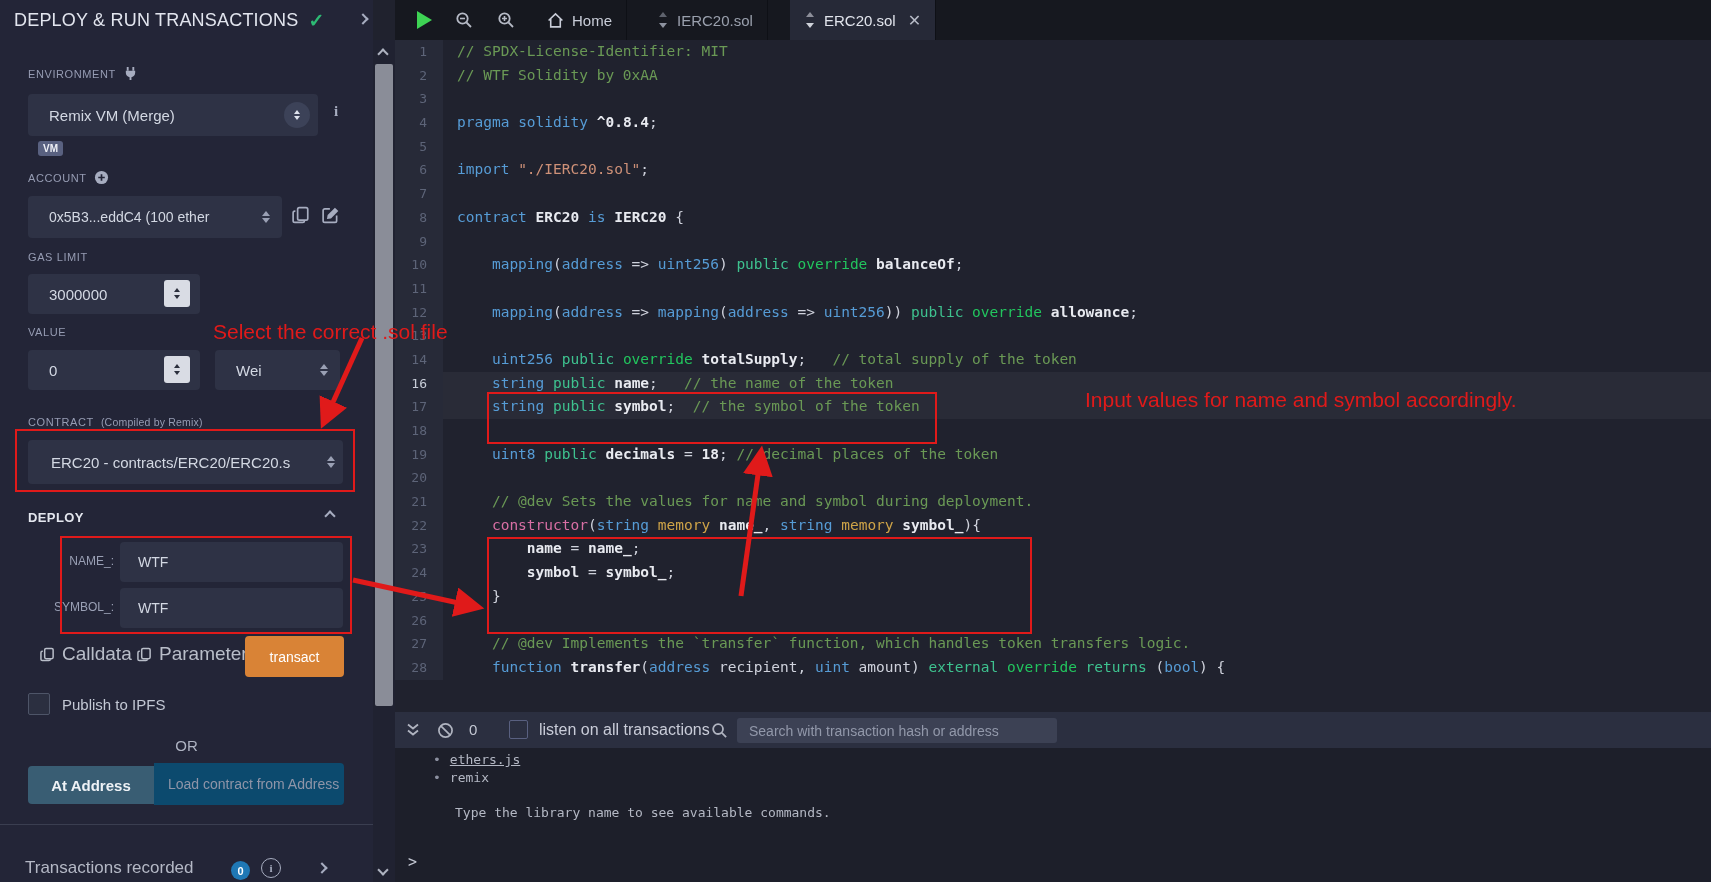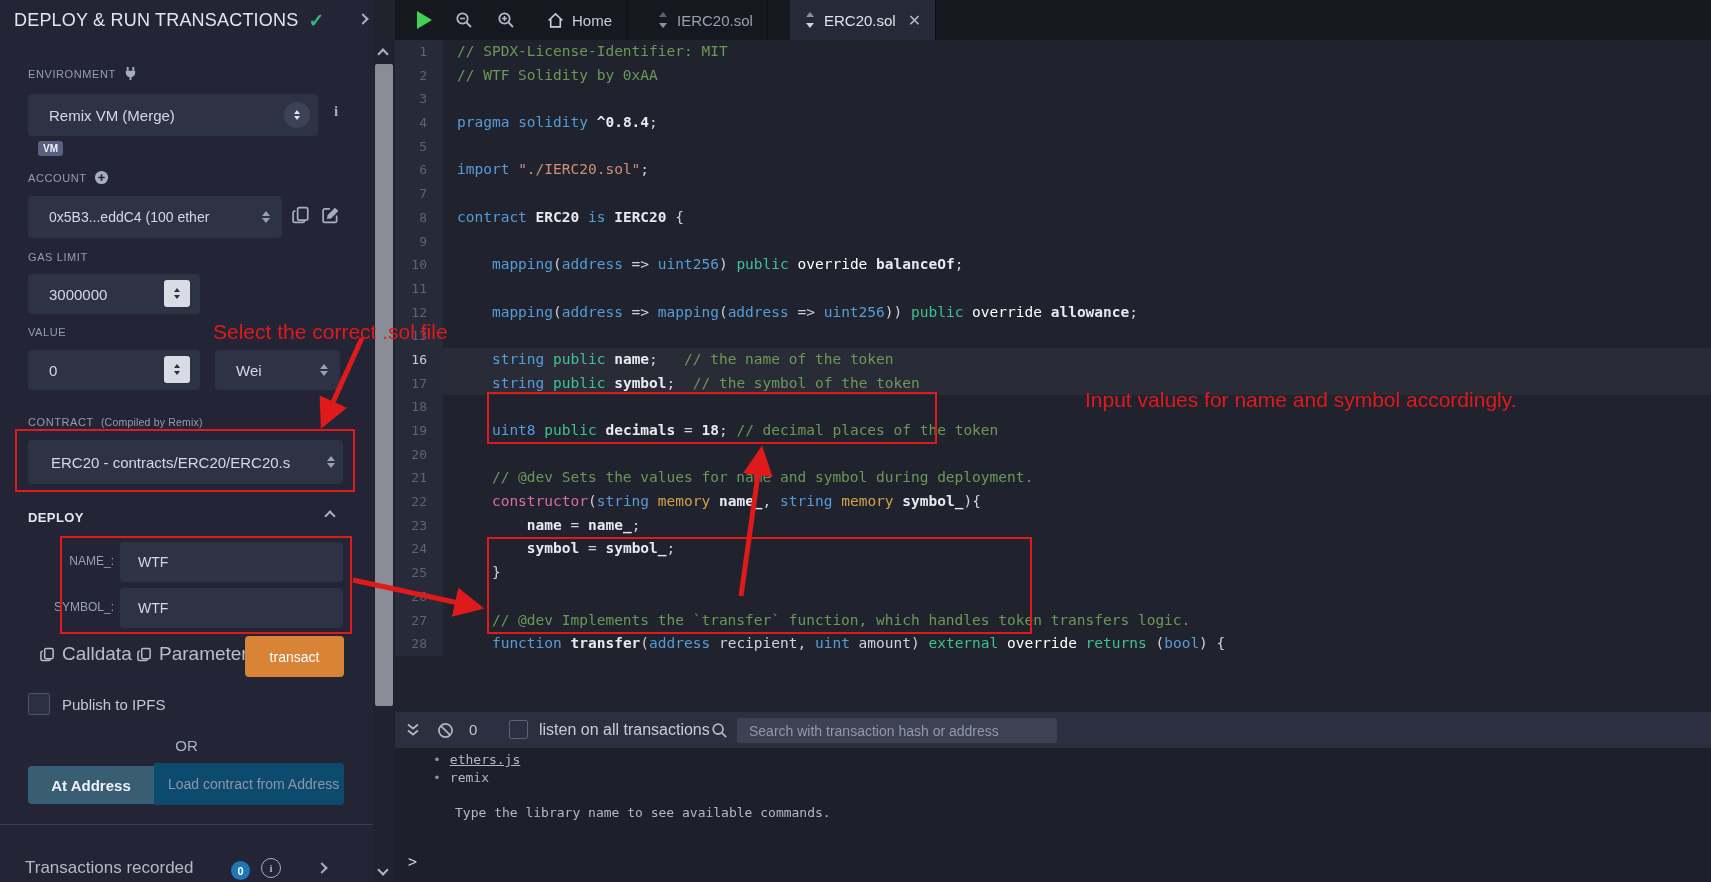--- a/index.html
+++ b/index.html
@@ -68,21 +68,21 @@
   .tab .close-x { color:#b6bac6; font-size:16px; margin-left:4px; }
 
   .code { position:absolute; left:0; top:40px; width:1316px; height:672px; overflow:hidden; }
   .code-row { display:flex; height:23.7px; }
   .code-row.hl { background:rgba(255,255,255,0.045); }
   .ln { width:48px; padding-right:16px; text-align:right; background:#272a38; color:#5d6478;
         font:13px/23.7px "DejaVu Sans Mono", monospace; flex-shrink:0; }
   .ln.active { color:#c9ced9; }
   .cl { margin-left:14px; white-space:pre; font:14.5px/23.7px "DejaVu Sans Mono", monospace; color:#cfd2dc; }
   .tk-c { color:#6a9955; } .tk-k { color:#569cd6; } .tk-g { color:#3ec28f; }
-  .tk-o { color:#ffffff; } .tk-w { color:#e8eaf0; font-weight:bold; }
+  .tk-o { color:#22c55e; } .tk-w { color:#e8eaf0; font-weight:bold; }
   .tk-p { color:#cfd2dc; } .tk-pk { color:#d86fa4; } .tk-m { color:#cfa448; }
   .tk-s { color:#ce9178; } .tk-n { color:#e8eaf0; font-weight:bold; }
 
   
   .term-bar { position:absolute; left:0; top:712px; width:1316px; height:36px; background:#2b2f40; }
   .term-ic { position:absolute; top:10px; color:#b0b4c0; }
   .term-count { position:absolute; left:74px; top:9px; color:#c3c7d2; font-size:15px; }
   .term-check { position:absolute; left:114px; top:8px; width:19px; height:19px; background:transparent; border:1px solid #596080; border-radius:2px; }
   .term-listen { position:absolute; left:144px; top:9px; color:#c9ccd8; font-size:16px; }
   .term-search { position:absolute; left:342px; top:6px; width:320px; height:25px; background:#3c4154; border:none; border-radius:3px; outline:none; padding-left:12px; color:#c9ccd8; font-size:14px; font-family:"Liberation Sans",sans-serif; }
@@ -329,20 +329,24 @@
           <span class="cl"></span>
         </div>
         <div class="code-row">
           <span class="ln">12</span>
           <span class="cl"><span class="tk-p">    </span><span class="tk-k">mapping</span><span class="tk-p">(</span><span class="tk-k">address</span><span class="tk-p"> =&gt; </span><span class="tk-k">mapping</span><span class="tk-p">(</span><span class="tk-k">address</span><span class="tk-p"> =&gt; </span><span class="tk-k">uint256</span><span class="tk-p">)) </span><span class="tk-g">public</span><span class="tk-p"> </span><span class="tk-o">override</span><span class="tk-p"> </span><span class="tk-w">allowance</span><span class="tk-p">;</span></span>
         </div>
         <div class="code-row">
           <span class="ln">13</span>
           <span class="cl"></span>
         </div>
+        <div class="code-row">
+          <span class="ln">14</span>
+          <span class="cl"><span class="tk-p">    </span><span class="tk-k">uint256</span><span class="tk-p"> </span><span class="tk-g">public</span><span class="tk-p"> </span><span class="tk-o">override</span><span class="tk-p"> </span><span class="tk-w">totalSupply</span><span class="tk-p">;   </span><span class="tk-c">// total supply of the token</span></span>
+        </div>
         <div class="code-row hl">
           <span class="ln active">16</span>
           <span class="cl"><span class="tk-p">    </span><span class="tk-k">string</span><span class="tk-p"> </span><span class="tk-g">public</span><span class="tk-p"> </span><span class="tk-w">name</span><span class="tk-p">;   </span><span class="tk-c">// the name of the token</span></span>
         </div>
         <div class="code-row hl">
           <span class="ln">17</span>
           <span class="cl"><span class="tk-p">    </span><span class="tk-k">string</span><span class="tk-p"> </span><span class="tk-g">public</span><span class="tk-p"> </span><span class="tk-w">symbol</span><span class="tk-p">;  </span><span class="tk-c">// the symbol of the token</span></span>
         </div>
         <div class="code-row">
           <span class="ln">18</span>

